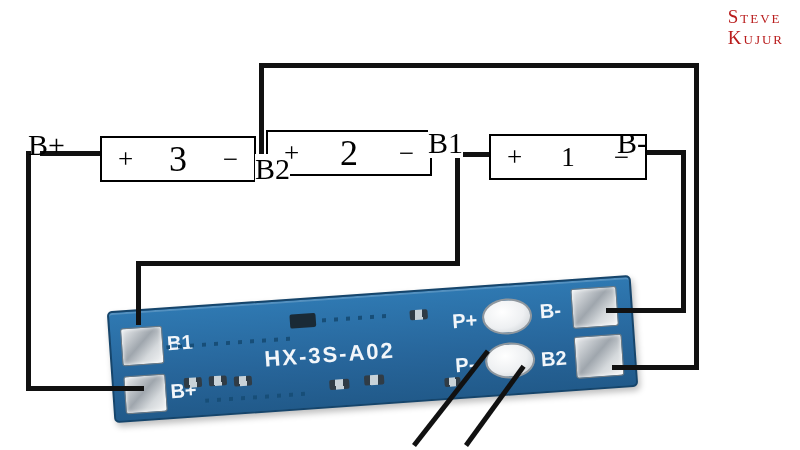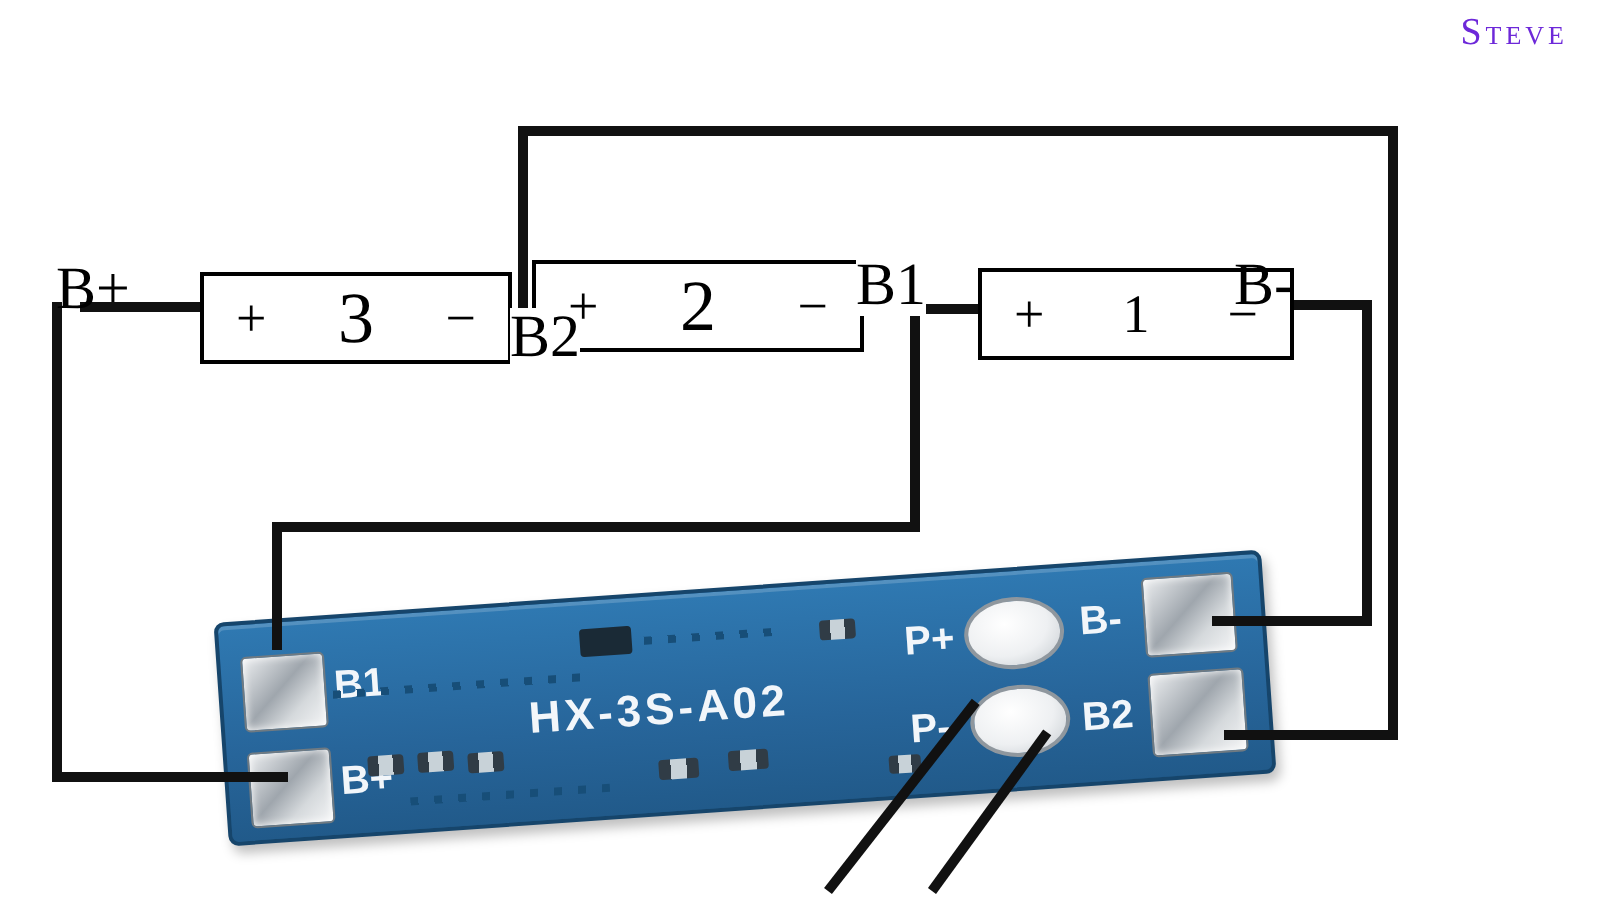--- a/index.html
+++ b/index.html
@@ -58,22 +58,23 @@
   }
   .chip{position:absolute;background:#1a2a36;border-radius:2px;}
   .vias{
     position:absolute;height:4px;
     background:repeating-linear-gradient(90deg,#174e78 0 4px,transparent 4px 12px);
   }
 </style>
 </head>
 <body>
 
-<div class="watermark" style="color: #6d28d9;">
+<div class="watermark" style="color: #b91c1c;">
   <div>Steve</div>
+  <div>Kujur</div>
 </div>
 
 <div class="wire" style="left: 40px; top: 151px; width: 60px; height: 5px; background: rgb(17, 17, 17);"></div>
 <div class="wire" style="left: 26px; top: 151px; width: 5px; height: 238px; background: rgb(17, 17, 17);"></div>
 <div class="wire" style="left: 26px; top: 386px; width: 118px; height: 5px; background: rgb(17, 17, 17);"></div>
 
 <div class="wire" style="left: 432px; top: 152px; width: 57px; height: 5px; background: rgb(17, 17, 17);"></div>
 <div class="wire" style="left: 455px; top: 154px; width: 5px; height: 110px; background: rgb(17, 17, 17);"></div>
 <div class="wire" style="left: 136px; top: 261px; width: 324px; height: 5px; background: rgb(17, 17, 17);"></div>
 <div class="wire" style="left: 136px; top: 261px; width: 5px; height: 64px; background: rgb(17, 17, 17);"></div>

